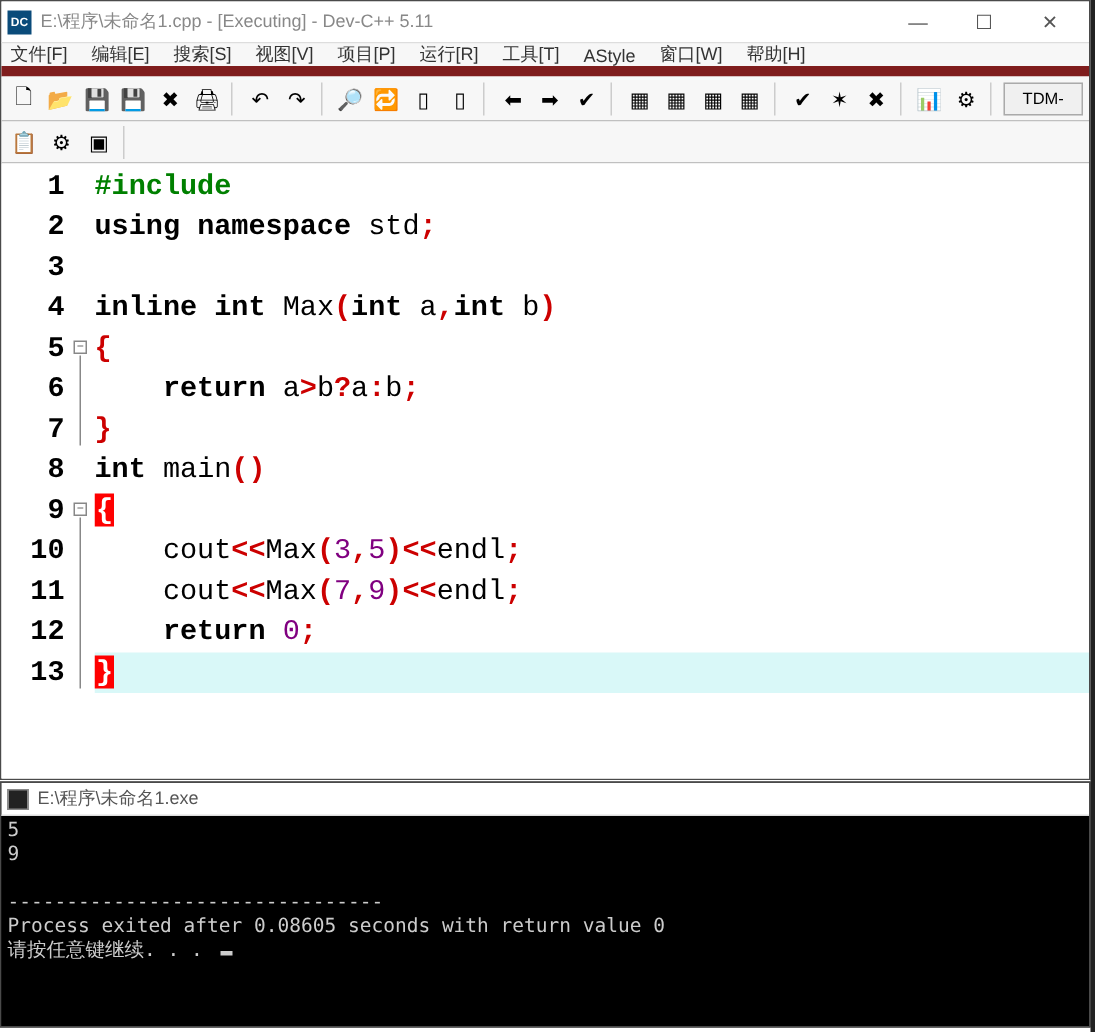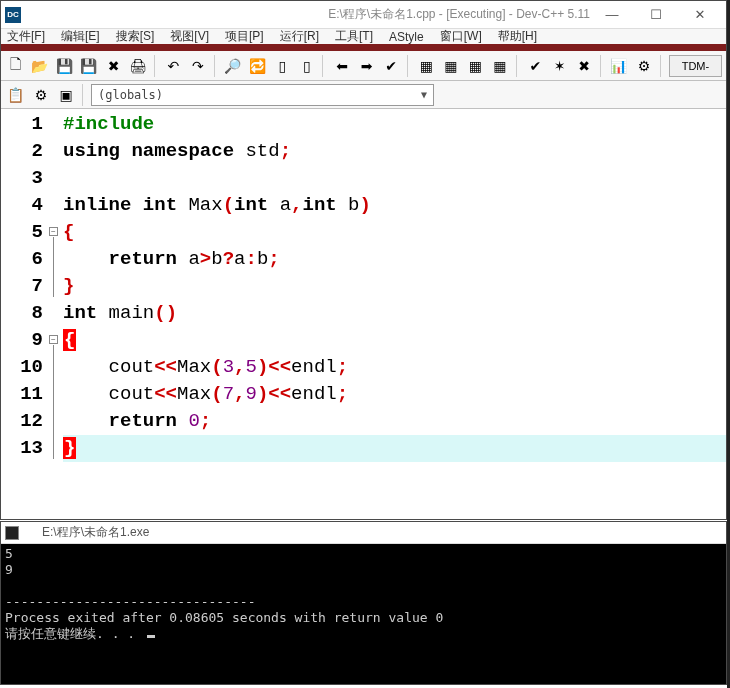--- a/index.html
+++ b/index.html
@@ -1,18 +1,18 @@
 <!DOCTYPE html>
 <html><head>
 <meta charset="utf-8">
 <style>
 * { margin:0; padding:0; box-sizing:border-box; }
 body { font-family:"Microsoft YaHei","SimSun",Tahoma,sans-serif; font-size:12px; background:#fff; overflow:hidden; width:730px; height:688px; position:relative; }
 .window { width:727px; height:520px; border:1px solid #4a4a4a; position:relative; background:#f0f0f0; display:flex; flex-direction:column; }
-.titlebar { height:28px; background:#fff; display:flex; align-items:center; padding:0 4px; color:#666; font-size:12px; border-bottom:1px solid #ddd;text-align:right; }
+.titlebar { height:28px; background:#fff; display:flex; align-items:center; padding:0 4px; color:#666; font-size:12px; border-bottom:1px solid #ddd; }
 .titlebar .icon { width:16px; height:16px; background:#0a4b7a; margin-right:6px; display:inline-flex; align-items:center; justify-content:center; color:#fff; font-size:8px; font-weight:bold; }
 .titlebar .title { flex:1; color:#888; }
 .winbtns { display:flex; gap:0; }
 .winbtn { width:44px; height:26px; display:flex; align-items:center; justify-content:center; cursor:pointer; color:#555; font-size:13px; }
 .menubar { height:22px; background:#f7f7f7; display:flex; align-items:center; padding:0 4px; gap:12px; font-size:12px; color:#333; border-bottom:7px solid #7f1d1d; }
 .menuitem { cursor:pointer; padding:2px 2px; }
 .toolbar { height:30px; background:#f7f7f7; display:flex; align-items:center; padding:2px 4px; gap:3px; border-bottom:1px solid #c0c0c0; }
 .tbtn { width:22px; height:22px; display:flex; align-items:center; justify-content:center; cursor:pointer; border:1px solid transparent; font-size:14px; }
 .tsep { width:4px; height:22px; border-left:1px solid #ccc; margin:0 2px; }
 .tdmbtn { height:22px; padding:0 12px; font-size:11px; border:1px solid #aaa; background:#f0f0f0; cursor:pointer; display:flex; align-items:center; }
@@ -29,21 +29,21 @@
 .foldline { position:absolute; left:4px; width:0; border-left:1px solid #888; }
 .code { flex:1; background:#fff; padding-top:2px; white-space:pre; }
 .code .row { height:27px; }
 .row.hl { background:#d9f8f8; }
 .kw { color:#000; font-weight:bold; }
 .pre { color:#008000; font-weight:bold; }
 .sym { color:#c00; font-weight:bold; }
 .num { color:#800080; }
 .bracehl { background:#f00; color:#fff; font-weight:bold; padding:0 1px; }
 .console { width:727px; height:164px; background:#000; position:absolute; top:521px; left:0; border:1px solid #4a4a4a; display:flex; flex-direction:column; }
-.console-title { height:22px; background:#fff; display:flex; align-items:center; padding:0 4px; font-size:12px; color:#555; border-bottom:1px solid #ddd;gap:17px; }
+.console-title { height:22px; background:#fff; display:flex; align-items:center; padding:0 4px; font-size:12px; color:#555; border-bottom:1px solid #ddd; }
 .console-title .cicon { width:14px; height:14px; background:#222; border:1px solid #888; margin-right:6px; }
 .console-body { flex:1; background:#000; color:#ccc; font-family:"NSimSun",SimSun,Consolas,monospace; font-size:13px; padding:2px 4px; white-space:pre-wrap; line-height:16px; }
 .cursor { display:inline-block; width:8px; height:3px; background:#ccc; margin-left:4px; vertical-align:baseline; }
 .rightedge { position:absolute; top:0; left:727px; width:3px; height:688px; background:#222; }
 </style>
 </head>
 <body>
 
 <div class="window">
   <div class="titlebar">
@@ -102,24 +102,20 @@
     <div class="tbtn">⚙</div>
     <div class="tsep"></div>
     <div class="tdmbtn">TDM-</div>
   </div>
 
   <div class="toolbar2">
     <div class="tbtn">📋</div>
     <div class="tbtn">⚙</div>
     <div class="tbtn">▣</div>
     <div class="tsep"></div>
-    <div class="combo" style="width:343px">
-      <span>(globals)</span>
-      <span class="arrow">▼</span>
-    </div>
   </div>
 
 
   <div class="editor">
     <div class="gutter" id="gutter">
         <div class="ln">1</div>
         <div class="ln">2</div>
         <div class="ln">3</div>
         <div class="ln">4</div>
         <div class="ln">5</div>

